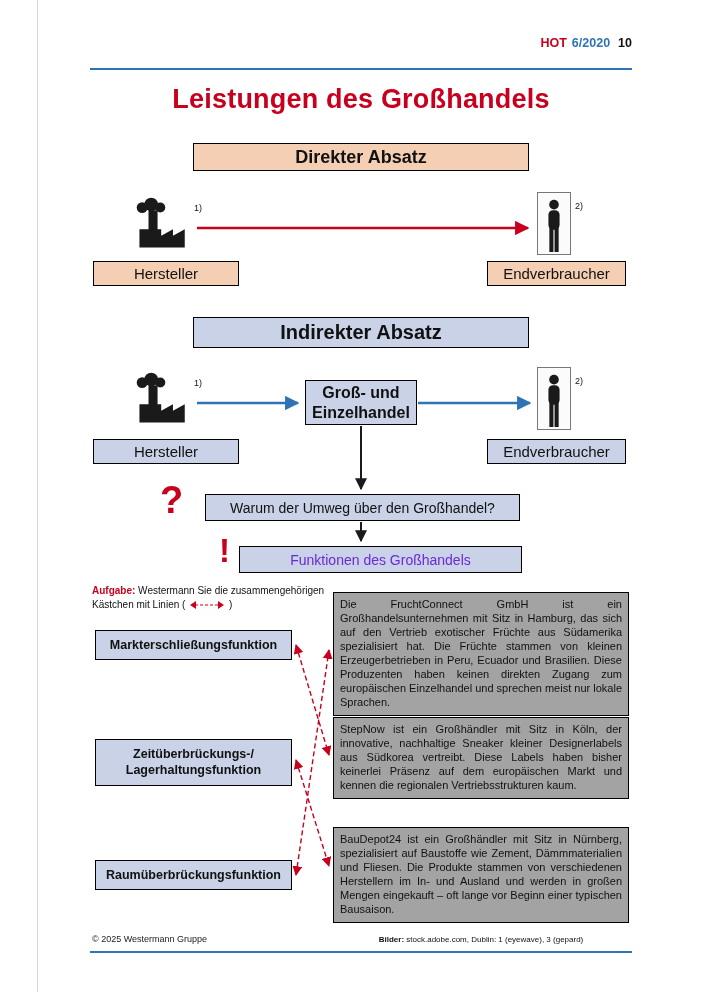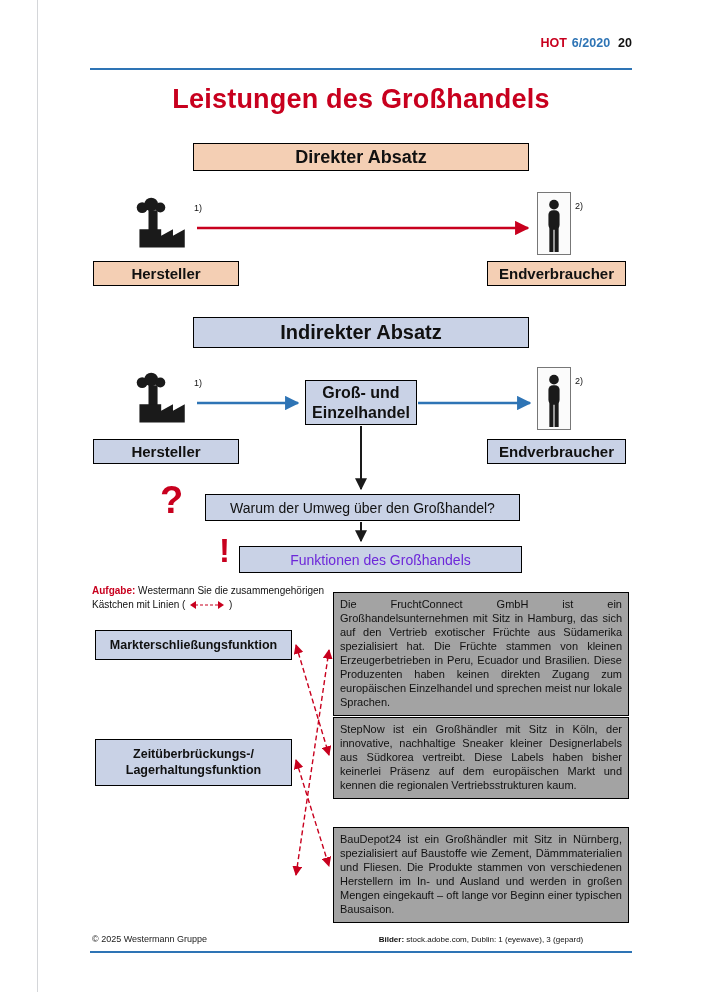--- a/index.html
+++ b/index.html
@@ -20,21 +20,21 @@
 
   .title { left:90px; top:84px; width:542px; text-align:center; font-size:27px; font-weight:bold; color:#c8001e; letter-spacing:0.2px; }
 
   .hbox { border:1px solid #000; display:flex; align-items:center; justify-content:center; text-align:center; }
   .peach { background:#f4cfb4; }
   .lav { background:#c9d2e6; }
 
   .direct-heading { left:193px; top:143px; width:336px; height:28px; font-size:18px; font-weight:bold; }
   .indirect-heading { left:193px; top:317px; width:336px; height:31px; font-size:20px; font-weight:bold; }
 
-  .label-box { font-size:15px; font-weight:bold;text-align:right; }
+  .label-box { font-size:15px; font-weight:normal;text-align:right; }
   .hersteller1 { left:93px; top:261px; width:146px; height:25px; }
   .endverbraucher1 { left:487px; top:261px; width:139px; height:25px; }
   .hersteller2 { left:93px; top:439px; width:146px; height:25px; }
   .endverbraucher2 { left:487px; top:439px; width:139px; height:25px; }
 
   .factory1 { left:134px; top:196px; width:58px; height:54px; }
   .factory2 { left:134px; top:371px; width:58px; height:54px; }
   .person-frame { width:34px; height:63px; border:1px solid #777; background:#fbfbfb; display:flex; align-items:flex-end; justify-content:center; }
   .person1 { left:537px; top:192px; }
   .person2 { left:537px; top:367px; }
@@ -73,21 +73,21 @@
   .icon-black { fill:#1a1a1a; }
 </style>
 </head>
 <body>
 
 <div class="page">
 
   <div class="abs edge-line"></div>
 
   <div class="abs header">
-    <span class="mag">HOT</span><span class="issue">6/2020</span><span class="pagenum">20</span>
+    <span class="mag">HOT</span><span class="issue">6/2020</span><span class="pagenum">10</span>
   </div>
   <div class="abs rule header-rule"></div>
 
   <div class="abs title">Leistungen des Großhandels</div>
 
   <div class="abs hbox peach direct-heading">Direkter Absatz</div>
 
   <div class="abs factory1">
     <svg viewBox="0 0 64 54" width="58" height="54">
       <circle class="icon-black" cx="9" cy="10" r="6"></circle>
@@ -152,20 +152,21 @@
     <span>Kästchen mit Linien ( </span><svg width="34" height="8" viewBox="0 0 34 8">
         <line x1="5" y1="4" x2="29" y2="4" stroke="#c8001e" stroke-width="1.2" stroke-dasharray="3 2"></line>
         <path d="M6 0 L0 4 L6 8 z" fill="#c8001e"></path>
         <path d="M28 0 L34 4 L28 8 z" fill="#c8001e"></path>
       </svg><span> )</span>
   </div>
 
   <div class="abs func-box func-1 preline">Markterschließungsfunktion</div>
   <div class="abs func-box func-2 preline">Zeitüberbrückungs-/
 Lagerhaltungsfunktion</div>
+  <div class="abs func-box func-3 preline">Raumüberbrückungsfunktion</div>
 
   <div class="abs case-box case-1">Die FruchtConnect GmbH ist ein Großhandelsunternehmen mit Sitz in Hamburg, das sich auf den Vertrieb exotischer Früchte aus Südamerika spezialisiert hat. Die Früchte stammen von kleinen Erzeugerbetrieben in Peru, Ecuador und Brasilien. Diese Produzenten haben keinen direkten Zugang zum europäischen Einzelhandel und sprechen meist nur lokale Sprachen.</div>
   <div class="abs case-box case-2">StepNow ist ein Großhändler mit Sitz in Köln, der innovative, nachhaltige Sneaker kleiner Designerlabels aus Südkorea vertreibt. Diese Labels haben bisher keinerlei Präsenz auf dem europäischen Markt und kennen die regionalen Vertriebsstrukturen kaum.</div>
   <div class="abs case-box case-3">BauDepot24 ist ein Großhändler mit Sitz in Nürnberg, spezialisiert auf Baustoffe wie Zement, Dämmmaterialien und Fliesen. Die Produkte stammen von verschiedenen Herstellern im In- und Ausland und werden in großen Mengen eingekauft – oft lange vor Beginn einer typischen Bausaison.</div>
 
   <div class="abs footer-left">© 2025 Westermann Gruppe</div>
   <div class="abs footer-credits">
     <b>Bilder:</b><span> stock.adobe.com, Dublin: 1 (eyewave), 3 (gepard)</span>
   </div>
   <div class="abs rule footer-rule"></div>

